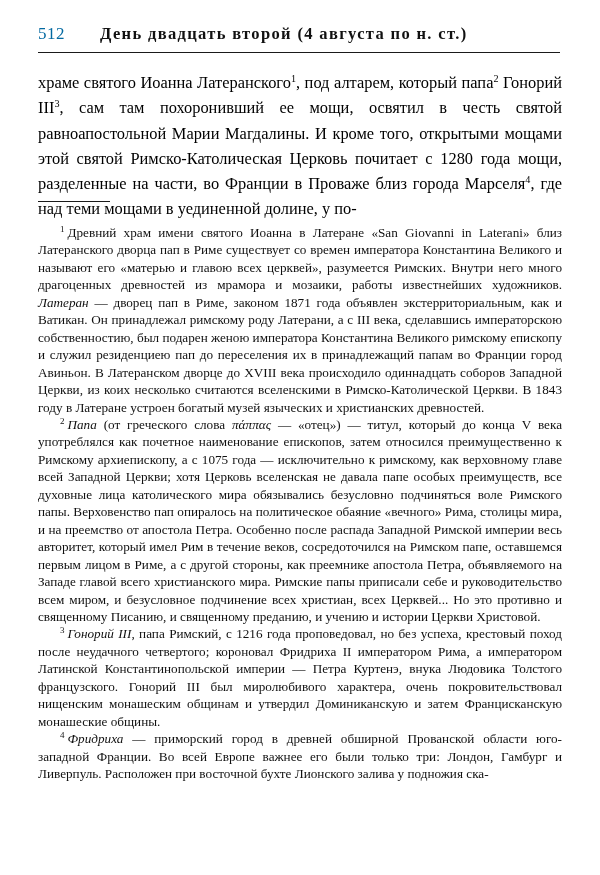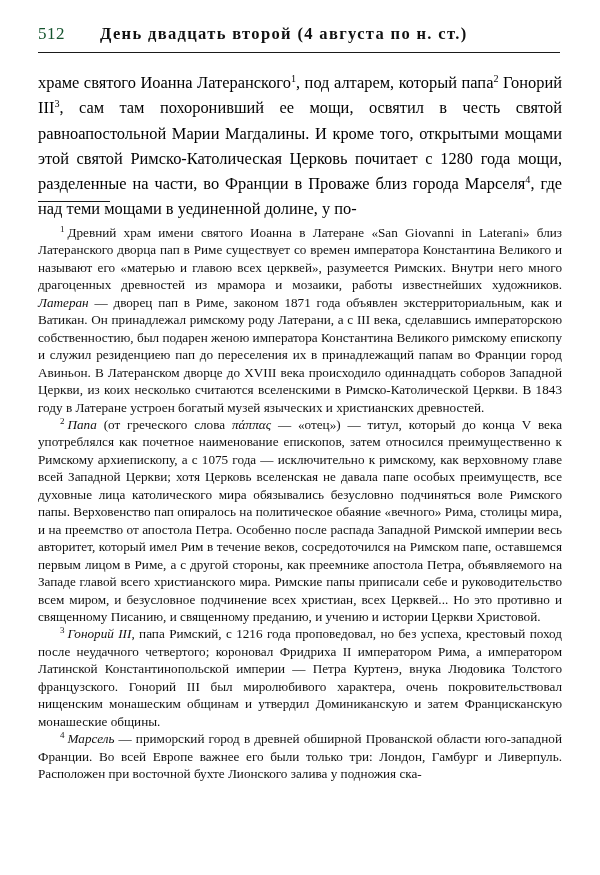--- a/index.html
+++ b/index.html
@@ -27,21 +27,21 @@
     width: 524px;
     height: 26px;
   }
   .running-head-row {
     display: flex;
     align-items: baseline;
   }
   .folio {
     font-size: 17px;
     letter-spacing: 0.5px;
-    color: #14532d;
+    color: #0369a1;
     min-width: 62px;
   }
   .head-title {
     font-weight: bold;
     font-size: 16.5px;
     letter-spacing: 1.35px;
     color: #111;
     white-space: nowrap;
   }
   .head-rule {
@@ -133,16 +133,16 @@
   <div class="body-block">
     <p class="body-para">храме святого Иоанна Латеранского<sup>1</sup>, под алтарем, который папа<sup>2</sup> Гонорий III<sup>3</sup>, сам там похоронивший ее мощи, освятил в честь святой равноапостольной Марии Магдалины. И кроме того, открытыми мощами этой святой Римско-Католическая Церковь почитает с 1280 года мощи, разделенные на части, во Франции в Проваже близ города Марселя<sup>4</sup>, где над теми мощами в уединенной долине, у по-</p>
   </div>
 
   <div class="fn-rule"></div>
 
   <div class="footnotes">
     <p class="footnote"><span class="fn-marker">1</span>Древний храм имени святого Иоанна в Латеране «San Giovanni in Laterani» близ Латеранского дворца пап в Риме существует со времен императора Константина Великого и называют его «матерью и главою всех церквей», разумеется Римских. Внутри него много драгоценных древностей из мрамора и мозаики, работы известнейших художников. <i>Латеран</i> — дворец пап в Риме, законом 1871 года объявлен экстерриториальным, как и Ватикан. Он принадлежал римскому роду Латерани, а с III века, сделавшись императорскою собственностию, был подарен женою императора Константина Великого римскому епископу и служил резиденциею пап до переселения их в принадлежащий папам во Франции город Авиньон. В Латеранском дворце до XVIII века происходило одиннадцать соборов Западной Церкви, из коих несколько считаются вселенскими в Римско-Католической Церкви. В 1843 году в Латеране устроен богатый музей языческих и христианских древностей.</p>
     <p class="footnote"><span class="fn-marker">2</span><i>Папа</i> (от греческого слова <span class="greek">πάππας</span> — «отец») — титул, который до конца V века употреблялся как почетное наименование епископов, затем относился преимущественно к Римскому архиепископу, а с 1075 года — исключительно к римскому, как верховному главе всей Западной Церкви; хотя Церковь вселенская не давала папе особых преимуществ, все духовные лица католического мира обязывались безусловно подчиняться воле Римского папы. Верховенство пап опиралось на политическое обаяние «вечного» Рима, столицы мира, и на преемство от апостола Петра. Особенно после распада Западной Римской империи весь авторитет, который имел Рим в течение веков, сосредоточился на Римском папе, оставшемся первым лицом в Риме, а с другой стороны, как преемнике апостола Петра, объявляемого на Западе главой всего христианского мира. Римские папы приписали себе и руководительство всем миром, и безусловное подчинение всех христиан, всех Церквей... Но это противно и священному Писанию, и священному преданию, и учению и истории Церкви Христовой.</p>
     <p class="footnote"><span class="fn-marker">3</span><i>Гонорий III</i>, папа Римский, с 1216 года проповедовал, но без успеха, крестовый поход после неудачного четвертого; короновал Фридриха II императором Рима, а императором Латинской Константинопольской империи — Петра Куртенэ, внука Людовика Толстого французского. Гонорий III был миролюбивого характера, очень покровительствовал нищенским монашеским общинам и утвердил Доминиканскую и затем Францисканскую монашеские общины.</p>
-    <p class="footnote"><span class="fn-marker">4</span><i>Марсель</i> — приморский город в древней обширной Прованской области юго-западной Франции. Во всей Европе важнее его были только три: Лондон, Гамбург и Ливерпуль. Расположен при восточной бухте Лионского залива у подножия ска-</p>
+    <p class="footnote"><span class="fn-marker">4</span><i>Фридриха</i> — приморский город в древней обширной Прованской области юго-западной Франции. Во всей Европе важнее его были только три: Лондон, Гамбург и Ливерпуль. Расположен при восточной бухте Лионского залива у подножия ска-</p>
   </div>
 
 </div>
 
 </body></html>

